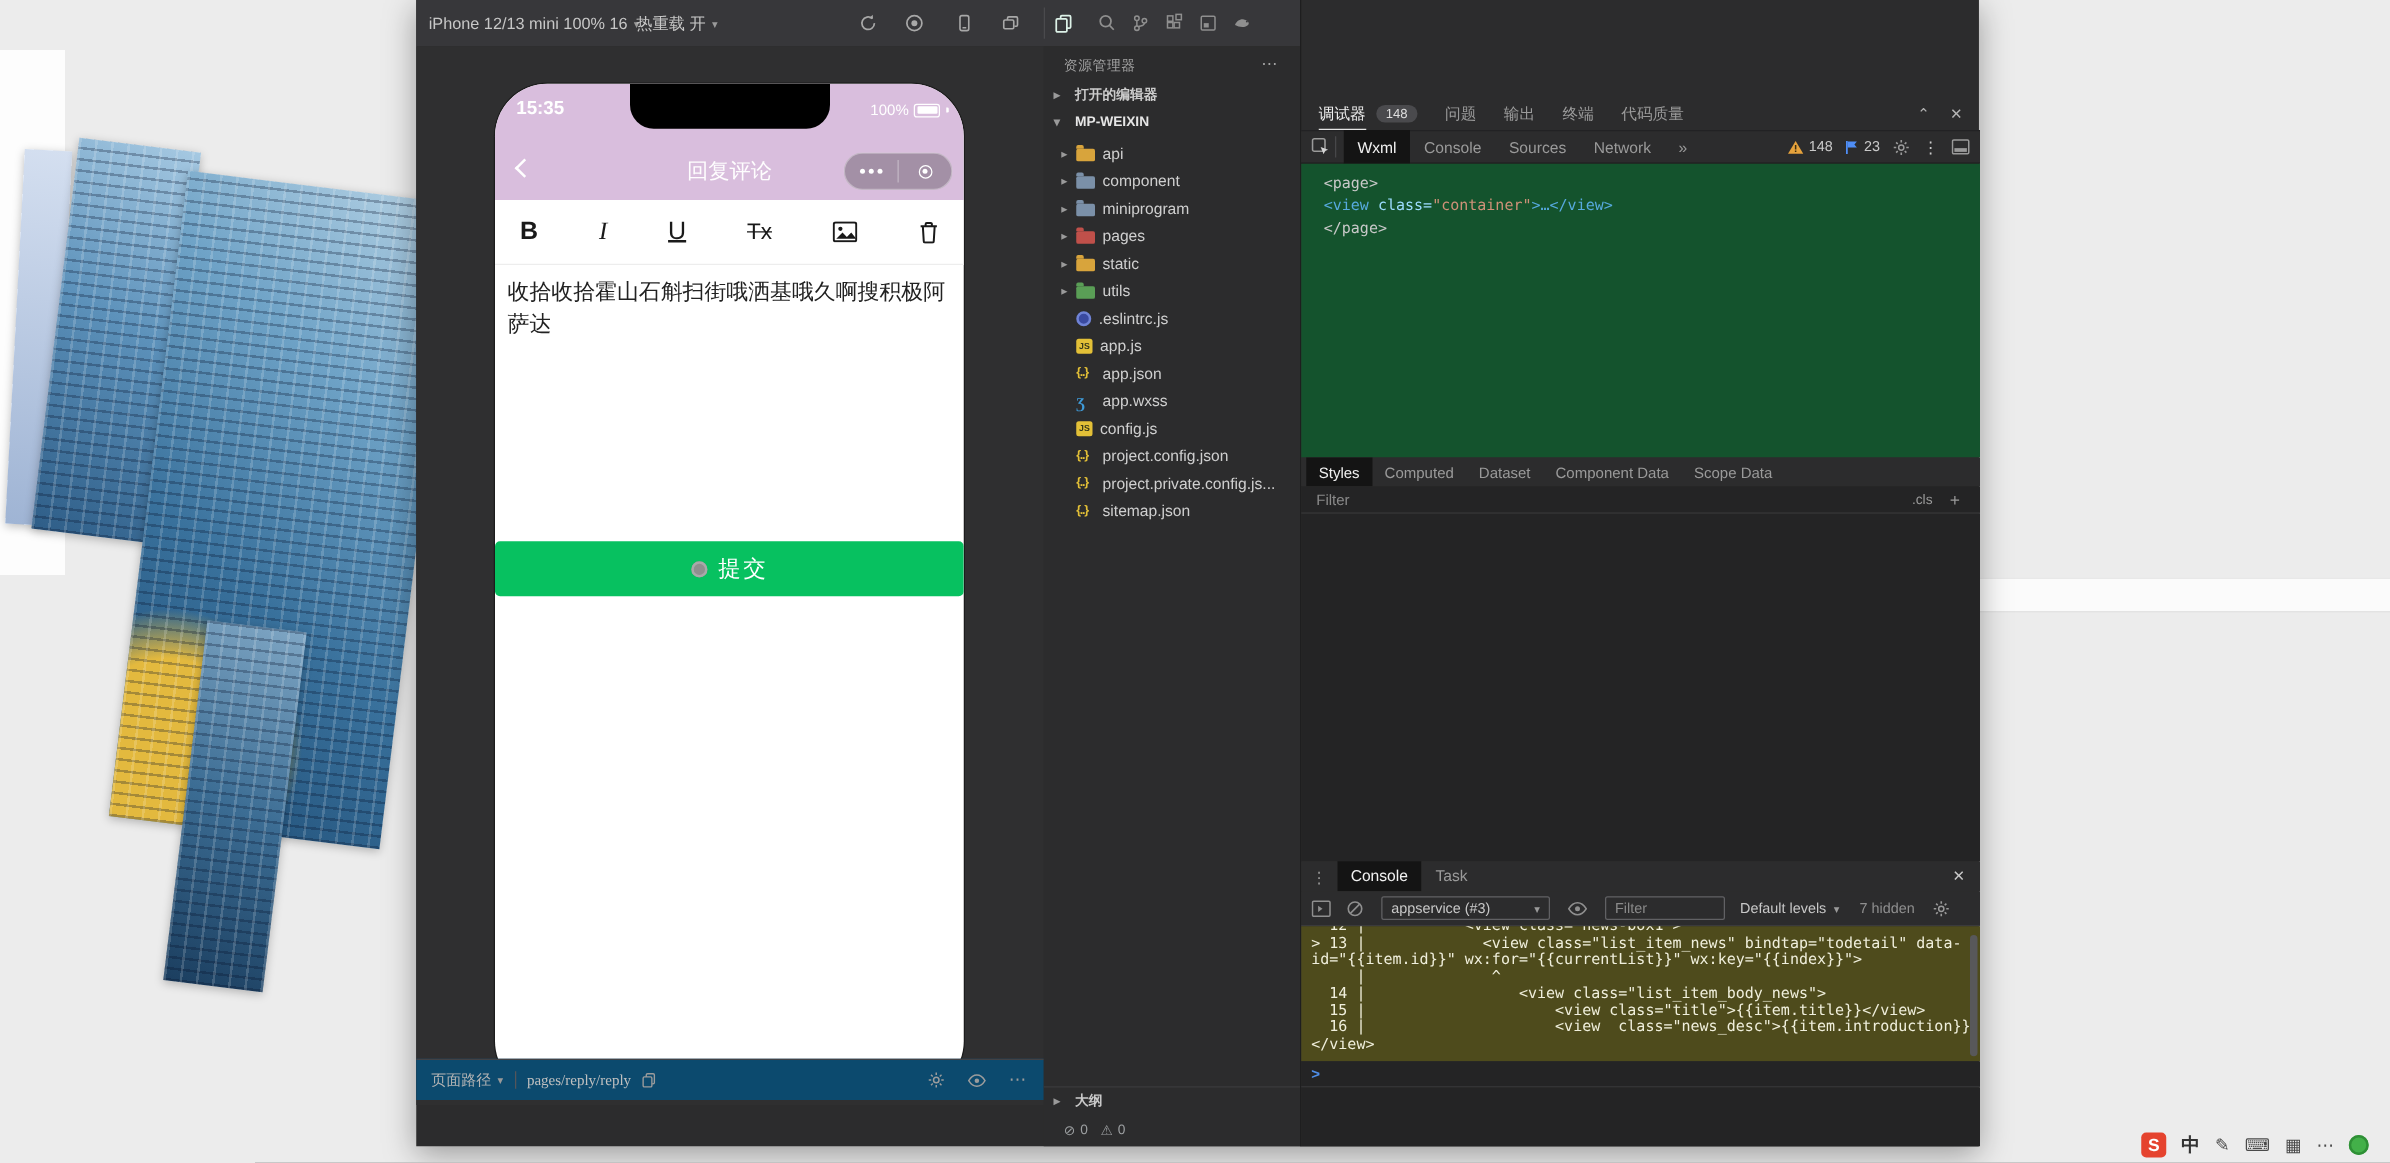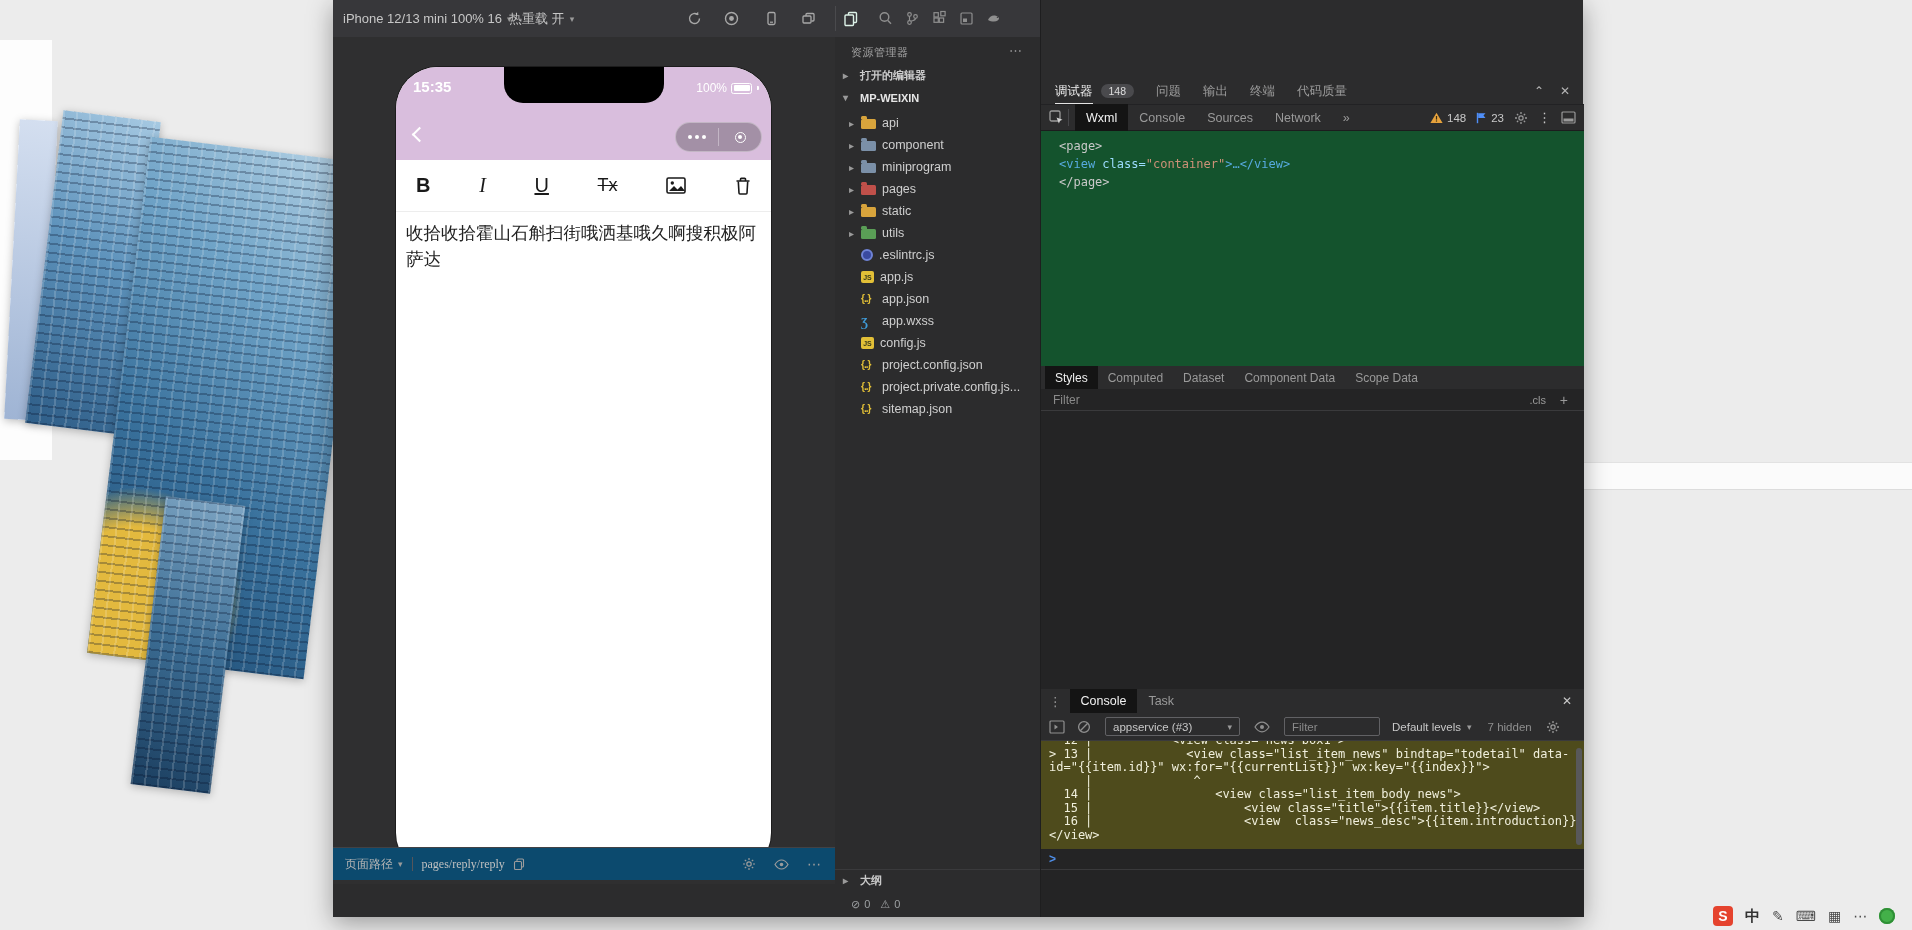--- a/index.html
+++ b/index.html
@@ -233,20 +233,21 @@
       <div id="phone">
         <div id="phone-head">
           <span class="ph-time">15:35</span>
           <div id="notch"></div>
           <div class="ph-batt-wrap">
             <span>100%</span>
             <span class="batt"></span>
             <span class="batt-tip"></span>
           </div>
           <span class="back-chevron"></span>
+          <div class="ph-title">回复评论</div>
           <div class="capsule">
             <span class="cap-half">
                 <span class="dots3">
                   <i></i>
                   <i></i>
                   <i></i>
                 </span>
               </span>
             <span class="cap-sep"></span>
             <span class="cap-half">
@@ -273,20 +274,24 @@
                 <path d="M5.5 4V2.3A.9.9 0 0 1 6.4 1.4h3.2a.9.9 0 0 1 .9.9V4" fill="none" stroke="#1a1a1a" stroke-width="1.6"></path>
                 <path d="M3.3 4.5 4 16a1 1 0 0 0 1 1h6a1 1 0 0 0 1-1l.7-11.5" fill="none" stroke="#1a1a1a" stroke-width="1.6"></path>
               </svg>
           </span>
         </div>
 
         <div id="rt-text">
           <div>收拾收拾霍山石斛扫街哦洒基哦久啊搜积极阿萨达</div>
         </div>
 
+        <div id="submit">
+          <span class="spin-dot"></span>
+          <span class="lbl">提交</span>
+        </div>
 
         <div id="homebar"></div>
       </div>
     </div>
 
     <div id="simbar">
       <span style="margin-left:12px;display:flex;align-items:center;gap:5px;cursor:pointer;">
         <span>页面路径</span>
         <span class="chev">▾</span>
       </span>

